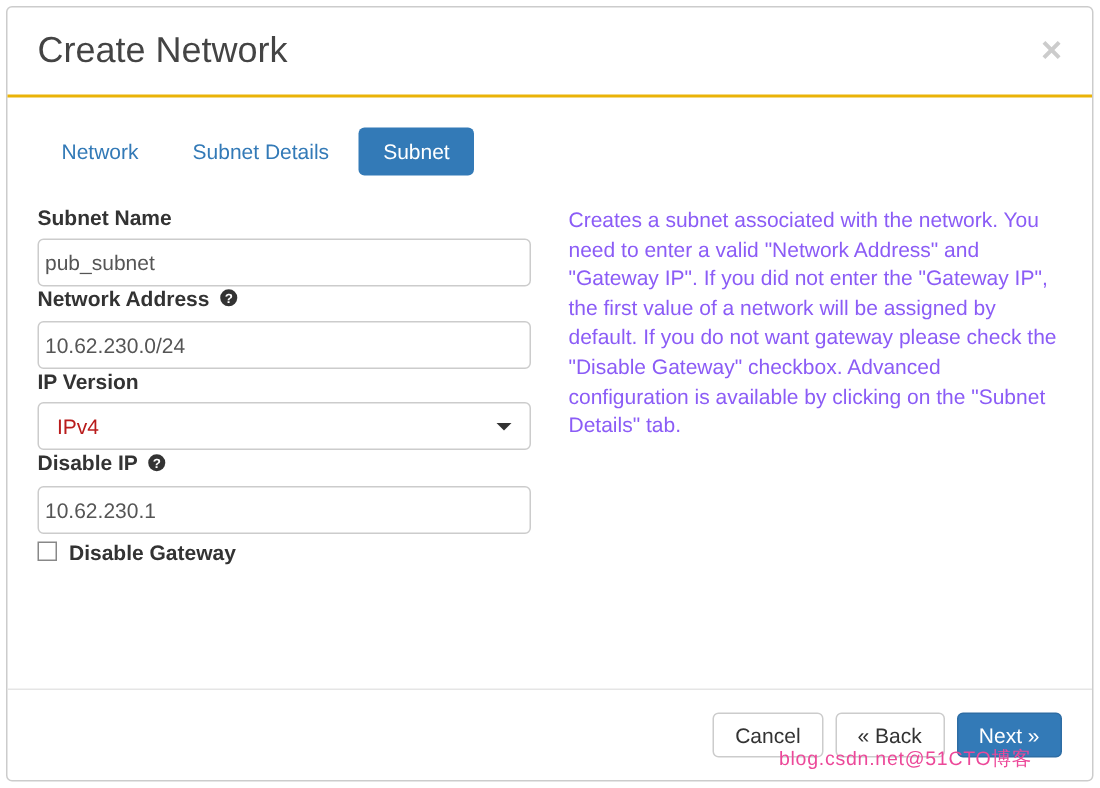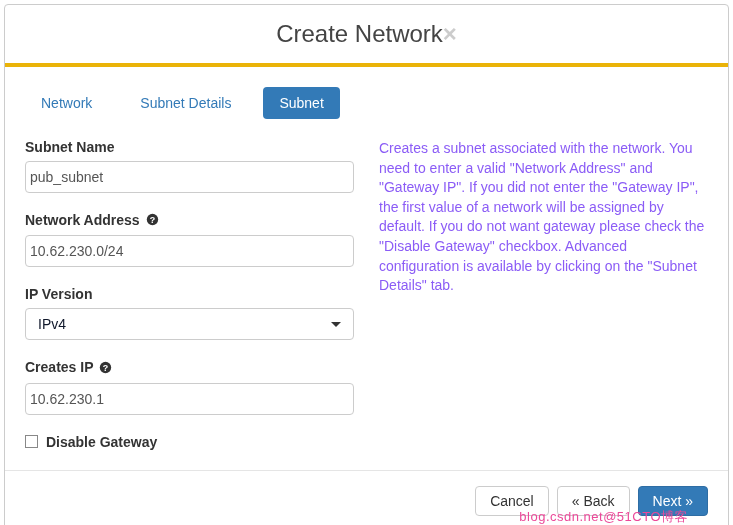--- a/index.html
+++ b/index.html
@@ -14,23 +14,23 @@
       border: 1px solid #ccc;
       border-radius: 4px;
       width: 725px;
       min-height: 517px;
       display: flex;
       flex-direction: column;
       position: relative;
     }
     .modal-header {
       padding: 15px 20px;
-      border-bottom: 4px solid #eab308;
-      display: flex;
-      justify-content: center;
+      border-bottom: 2px solid #eab308;
+      display: flex;
+      justify-content: space-between;
       align-items: center;
     }
     .modal-title {
       font-size: 24px;
       font-weight: 400;
       color: #444;
     }
     .close-btn {
       font-size: 24px;
       font-weight: bold;
@@ -41,21 +41,21 @@
       border: none;
     }
     .modal-body {
       padding: 20px;
       flex: 1;
       display: flex;
       flex-direction: column;
     }
     .tabs {
       display: flex;
-      gap: 16px;
+      gap: 4px;
       margin-bottom: 20px;
     }
     .tab {
       padding: 8px 16px;
       border-radius: 4px;
       cursor: pointer;
       color: #337ab7;
       font-size: 14px;
     }
     .tab.active {
@@ -70,21 +70,21 @@
       flex: 1;
       max-width: 365px;
     }
     .help-col {
       flex: 1;
       color: #8b5cf6;
       line-height: 1.4;
       font-size: 14px;
     }
     .form-group {
-      margin-bottom: 19px;
+      margin-bottom: 0;
     }
     .form-label {
       font-weight: bold;
       font-size: 14px;
       color: #333;
       display: block;
       margin-bottom: 6px;
     }
     .help-icon {
       display: inline-block;
@@ -99,21 +99,21 @@
       font-size: 14px;
       color: #555;
       background: #fff;
     }
     .form-select {
       width: 100%;
       padding: 7px 12px;
       border: 1px solid #ccc;
       border-radius: 4px;
       font-size: 14px;
-      color: #0f172a;
+      color: #b91c1c;
       background: #fff;
       position: relative;
       cursor: pointer;
       display: flex;
       justify-content: space-between;
       align-items: center;
     }
     .caret {
       width: 0;
       height: 0;
@@ -211,21 +211,21 @@
         <div class="form-group">
           <label class="form-label">IP Version</label>
           <div class="form-select">
             <span>IPv4</span>
             <span class="caret"></span>
           </div>
         </div>
 
         <div class="form-group">
           <label class="form-label">
-            <span>Creates IP</span>
+            <span>Disable IP</span>
             <span class="help-icon">
               <svg width="13" height="13" viewBox="0 0 16 16">
                   <circle cx="8" cy="8" r="7" fill="#333"></circle>
                   <text x="8" y="12" font-size="11" fill="#fff" text-anchor="middle" font-family="Arial" font-weight="bold">?</text>
                 </svg>
             </span>
           </label>
           <input class="form-control" type="text" value="10.62.230.1" style="">
         </div>
 

